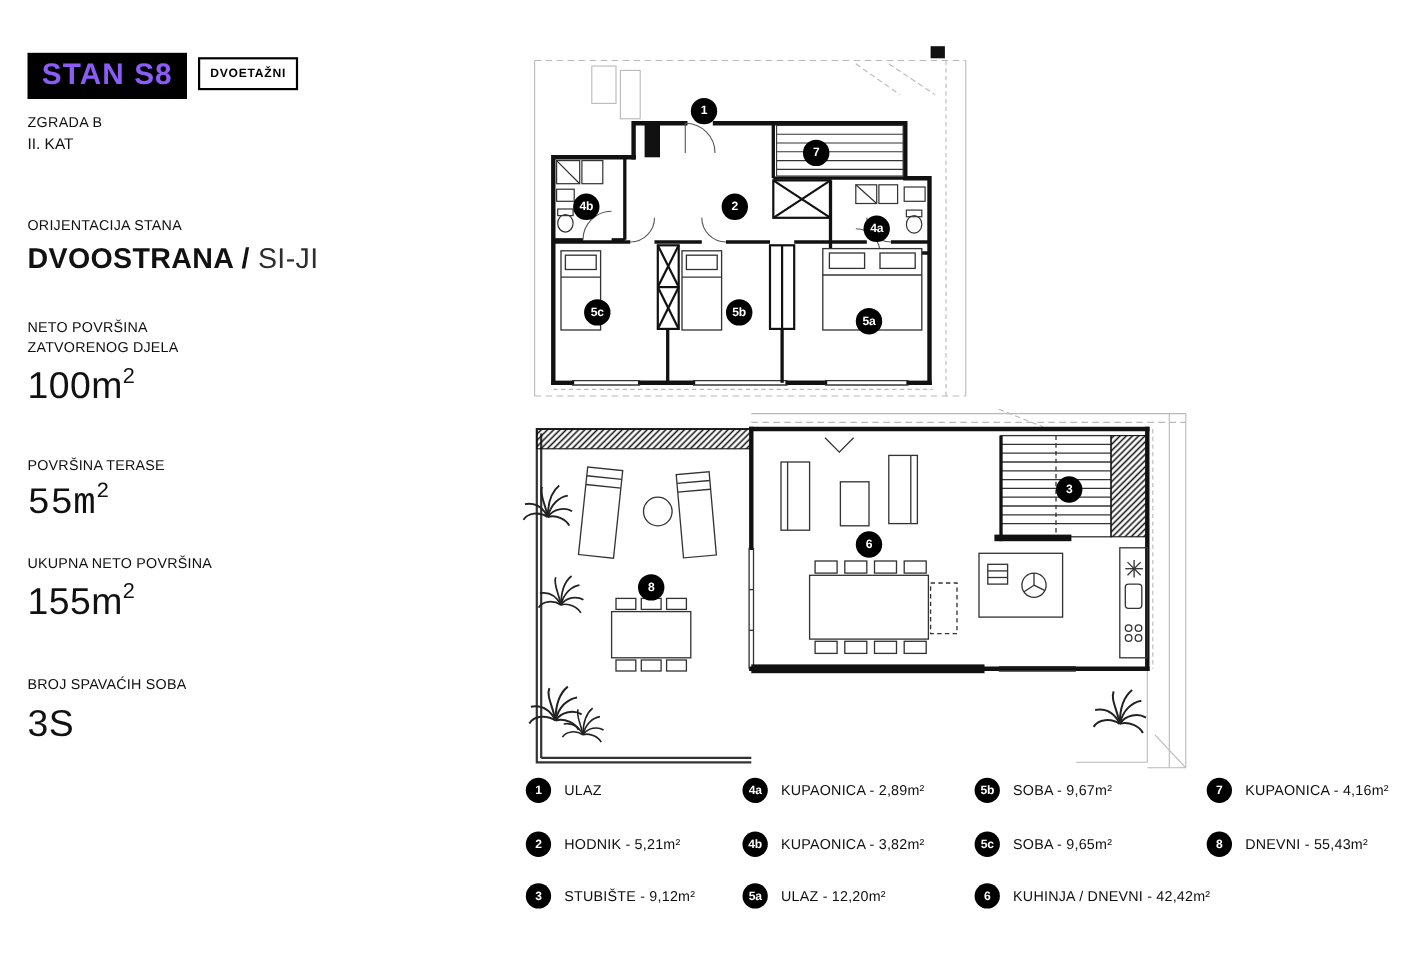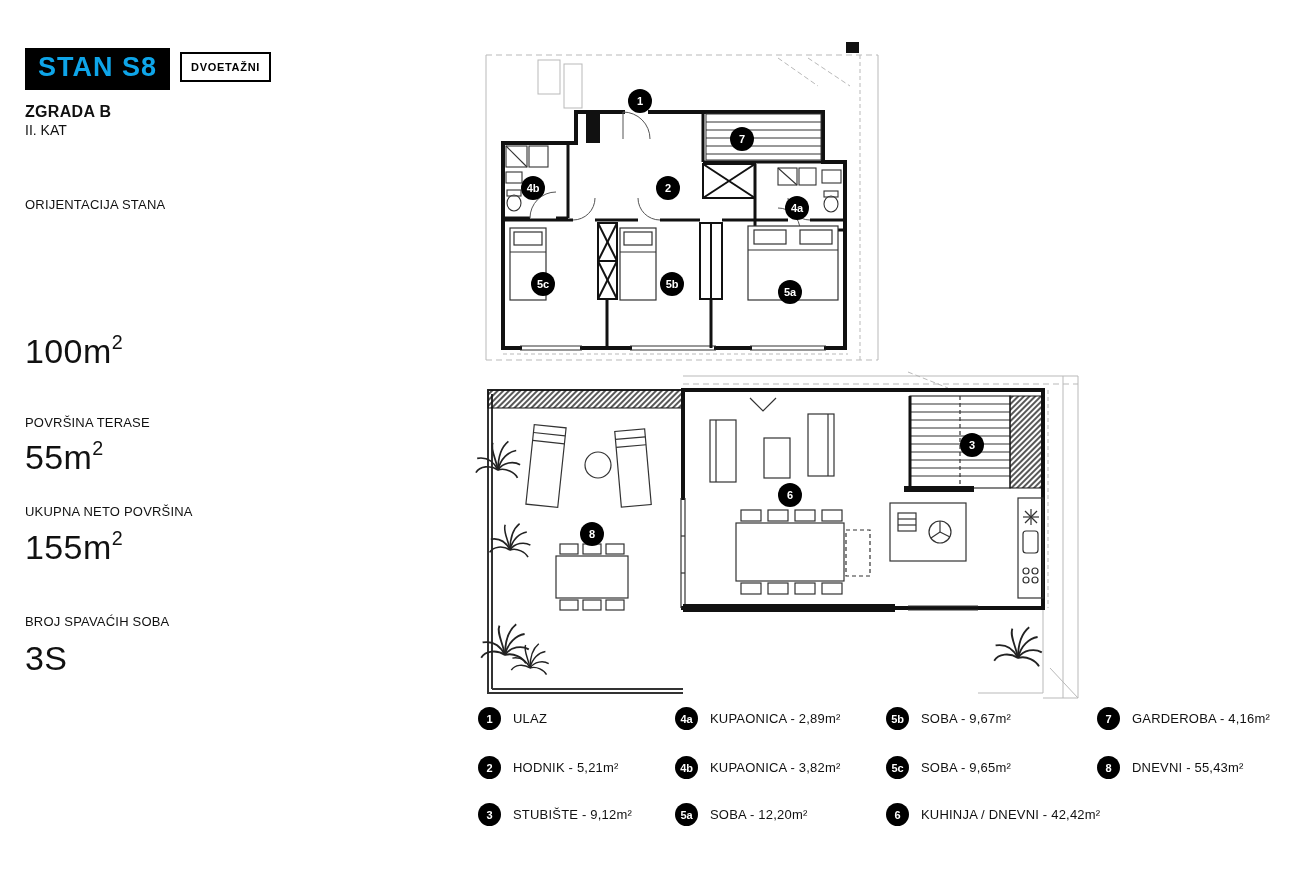--- a/index.html
+++ b/index.html
@@ -7,23 +7,23 @@
   body {
     width:1289px; height:873px;
     font-family:"Liberation Sans", sans-serif;
     color:#111;
   }
   .page { position:relative; width:1289px; height:873px; background:#fff; overflow:hidden; }
   .abs { position:absolute; }
 
   
   .title-row { display:flex; align-items:flex-start; gap:10px; }
-  .title-box { background:#000; color:#0ea5e9; font-size:27px; font-weight:bold; letter-spacing:1px; padding:4px 13px 7px; }
+  .title-box { background:#000; color:#8b5cf6; font-size:27px; font-weight:bold; letter-spacing:1px; padding:4px 13px 7px; }
   .type-box { border:2px solid #000; color:#000; font-size:11px; font-weight:bold; letter-spacing:.7px; padding:7px 9px; margin-top:4px; white-space:nowrap; }
-  .building { font-size:16px; font-weight:bold; letter-spacing:.3px; }
+  .building { font-size:13px; font-weight:normal; letter-spacing:.3px; }
   .floor { font-size:14px; }
   .stat-label { font-size:13px; letter-spacing:.2px; line-height:1.35; }
   .orient-value { font-size:26px; letter-spacing:.3px; white-space:nowrap; }
   .orient-value .ob { font-weight:bold; }
   .orient-value .ol { font-weight:normal; color:#2e2e2e; }
   .big-val { font-size:34px; letter-spacing:.4px; line-height:1; }
   .big-val sup { font-size:58%; position:relative; top:-2px; }
 
   
   .badge {
@@ -51,25 +51,33 @@
 
   <div class="abs title-row" style="left:25px;top:48px;">
     <div class="title-box">STAN S8</div>
     <div class="type-box">DVOETAŽNI</div>
   </div>
 
   <div class="abs building" style="left:25px;top:103px;">ZGRADA B</div>
   <div class="abs floor" style="left:25px;top:122px;">II. KAT</div>
 
   <div class="abs stat-label" style="left:25px;top:196px;">ORIJENTACIJA STANA</div>
-
+  <div class="abs orient-value" style="left:25px;top:220px;">
+    <span class="ob">DVOOSTRANA /</span>
+    <span class="ol">SI-JI</span>
+  </div>
+
+  <div class="abs stat-label" style="left:25px;top:289px;">
+    <div>NETO POVRŠINA</div>
+    <div>ZATVORENOG DJELA</div>
+  </div>
   <div class="abs big-val" style="left:25px;top:334px;"><span>100m</span><sup>2</sup></div>
 
   <div class="abs stat-label" style="left:25px;top:414px;">POVRŠINA TERASE</div>
-  <div class="abs big-val" style="left:25px;top:440px;"><span>55m</span><sup>2</sup></div>
+  <div class="abs big-val" style="left:25px;top:440px;font-family:Liberation Mono, monospace;"><span>55m</span><sup>2</sup></div>
 
   <div class="abs stat-label" style="left:25px;top:503px;">UKUPNA NETO POVRŠINA</div>
   <div class="abs big-val" style="left:25px;top:530px;"><span>155m</span><sup>2</sup></div>
 
   <div class="abs stat-label" style="left:25px;top:613px;">BROJ SPAVAĆIH SOBA</div>
   <div class="abs big-val" style="left:25px;top:641px;">3S</div>
 
   <svg class="plan" style="left:478px;top:40px;" width="410" height="330" viewBox="0 0 410 330">
 
     <g stroke="#b9b9b9" stroke-width="1" fill="none">
@@ -382,38 +390,38 @@
   <div class="legend-item" style="left:675px;top:707px;">
     <span class="lbadge">4a</span>
     <span class="llabel">KUPAONICA - 2,89m²</span>
   </div>
   <div class="legend-item" style="left:675px;top:756px;">
     <span class="lbadge">4b</span>
     <span class="llabel">KUPAONICA - 3,82m²</span>
   </div>
   <div class="legend-item" style="left:675px;top:803px;">
     <span class="lbadge">5a</span>
-    <span class="llabel">SOBA - 12,20m²</span>
+    <span class="llabel">ULAZ - 12,20m²</span>
   </div>
 
   <div class="legend-item" style="left:886px;top:707px;">
     <span class="lbadge">5b</span>
     <span class="llabel">SOBA - 9,67m²</span>
   </div>
   <div class="legend-item" style="left:886px;top:756px;">
     <span class="lbadge">5c</span>
     <span class="llabel">SOBA - 9,65m²</span>
   </div>
   <div class="legend-item" style="left:886px;top:803px;">
     <span class="lbadge">6</span>
     <span class="llabel">KUHINJA / DNEVNI - 42,42m²</span>
   </div>
 
   <div class="legend-item" style="left:1097px;top:707px;">
     <span class="lbadge">7</span>
-    <span class="llabel">GARDEROBA - 4,16m²</span>
+    <span class="llabel">KUPAONICA - 4,16m²</span>
   </div>
   <div class="legend-item" style="left:1097px;top:756px;">
     <span class="lbadge">8</span>
     <span class="llabel">DNEVNI - 55,43m²</span>
   </div>
 
 </div>
 
 </body></html>

